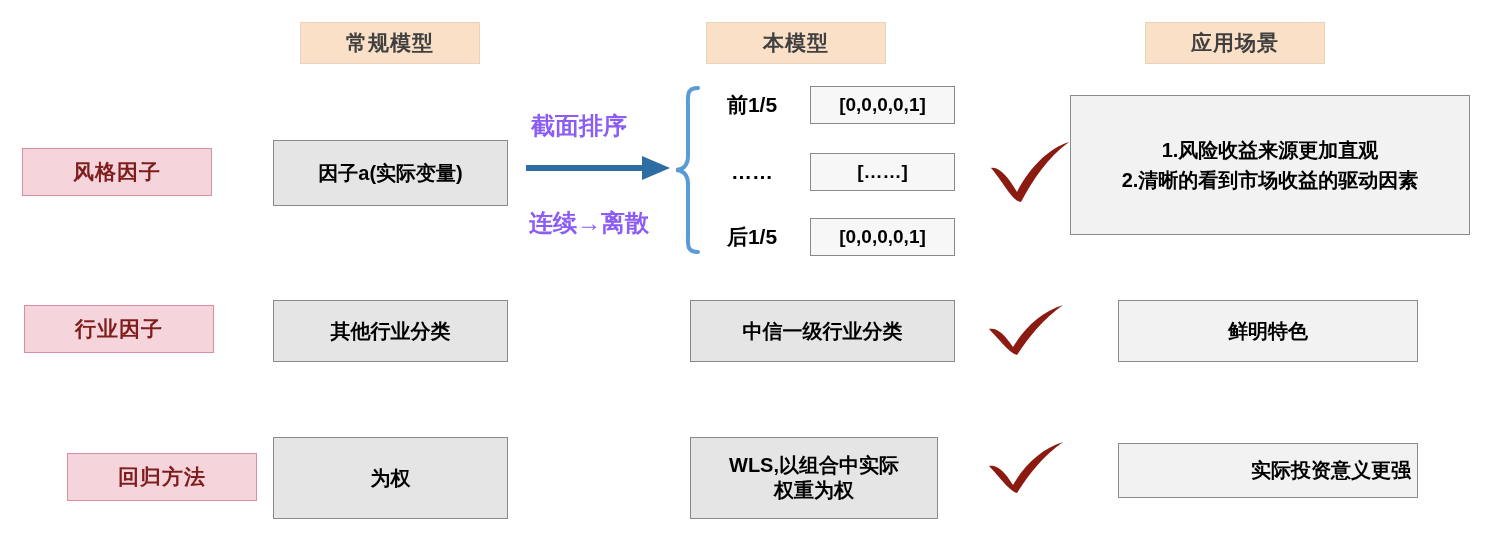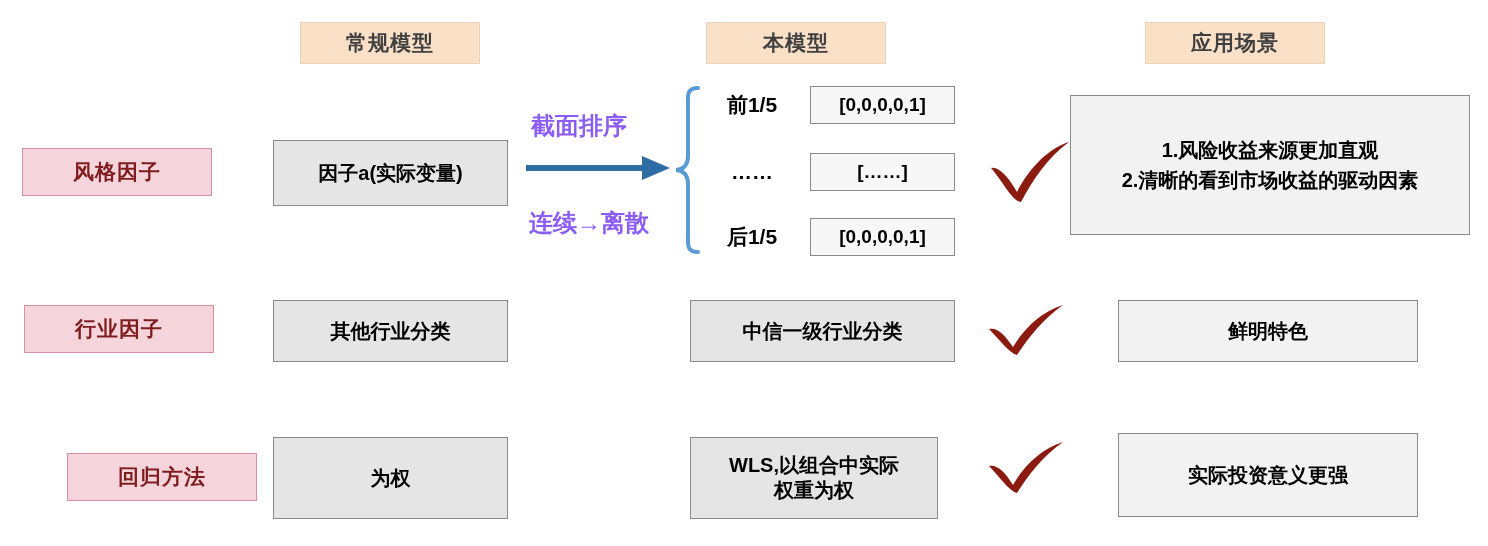--- a/index.html
+++ b/index.html
@@ -199,17 +199,17 @@
 
   <div class="abs box multiline" style="left:690px; top:437px; width:248px; height:82px;">
     <div>WLS,以组合中实际</div>
     <div>权重为权</div>
   </div>
 
   <svg class="abs" style="left:985px; top:440px; width:80px; height:56px;" viewBox="0 0 80 56">
     <path d="M4,26 C12,24 20,32 28,45 C40,24 58,8 78,2 C58,16 44,34 32,53 C24,51 14,36 4,26 Z" fill="#8b1a10"></path>
   </svg>
 
-  <div class="abs box plain" style="left:1118px; top:433px; width:300px; height:84px;">
+  <div class="abs box plain" style="left:1118px; top:443px; width:300px; height:55px;justify-content:flex-end;">
     <span>实际投资意义更强</span>
   </div>
 
 </div>
 
 </body></html>

